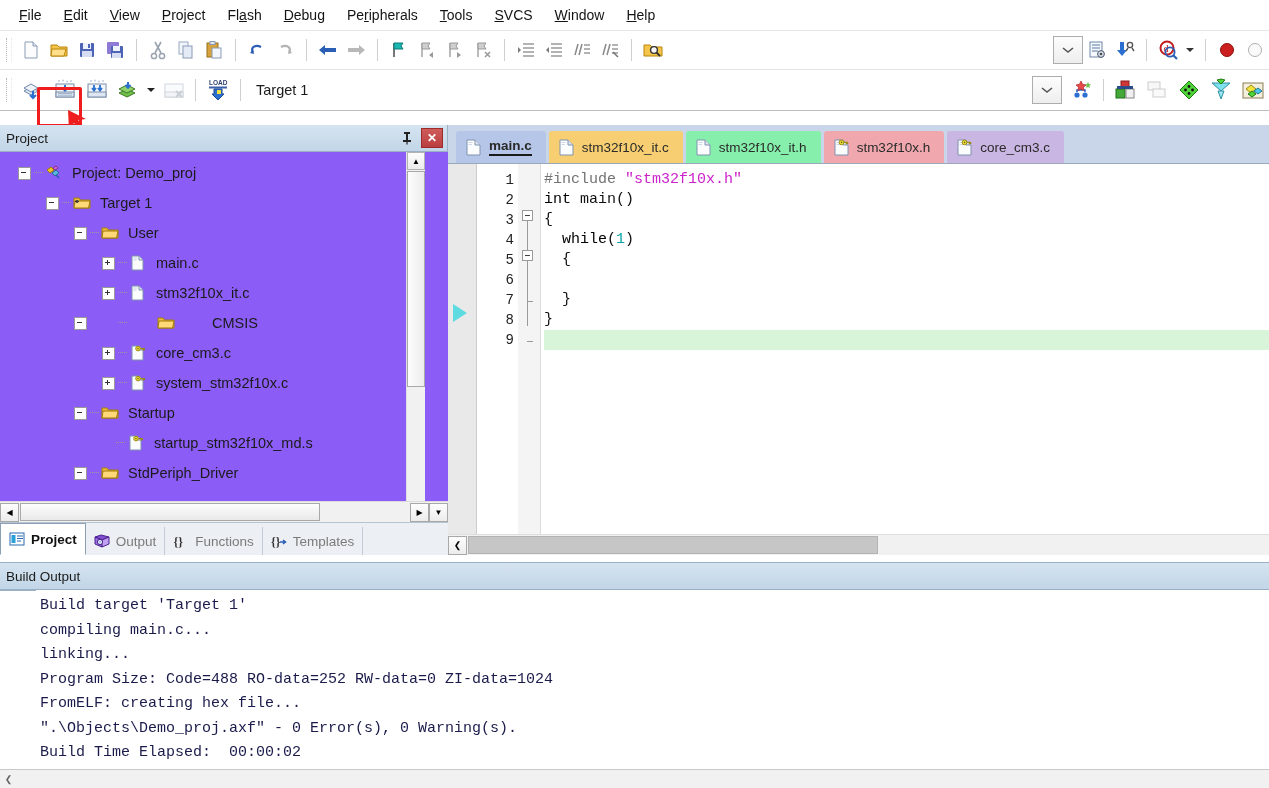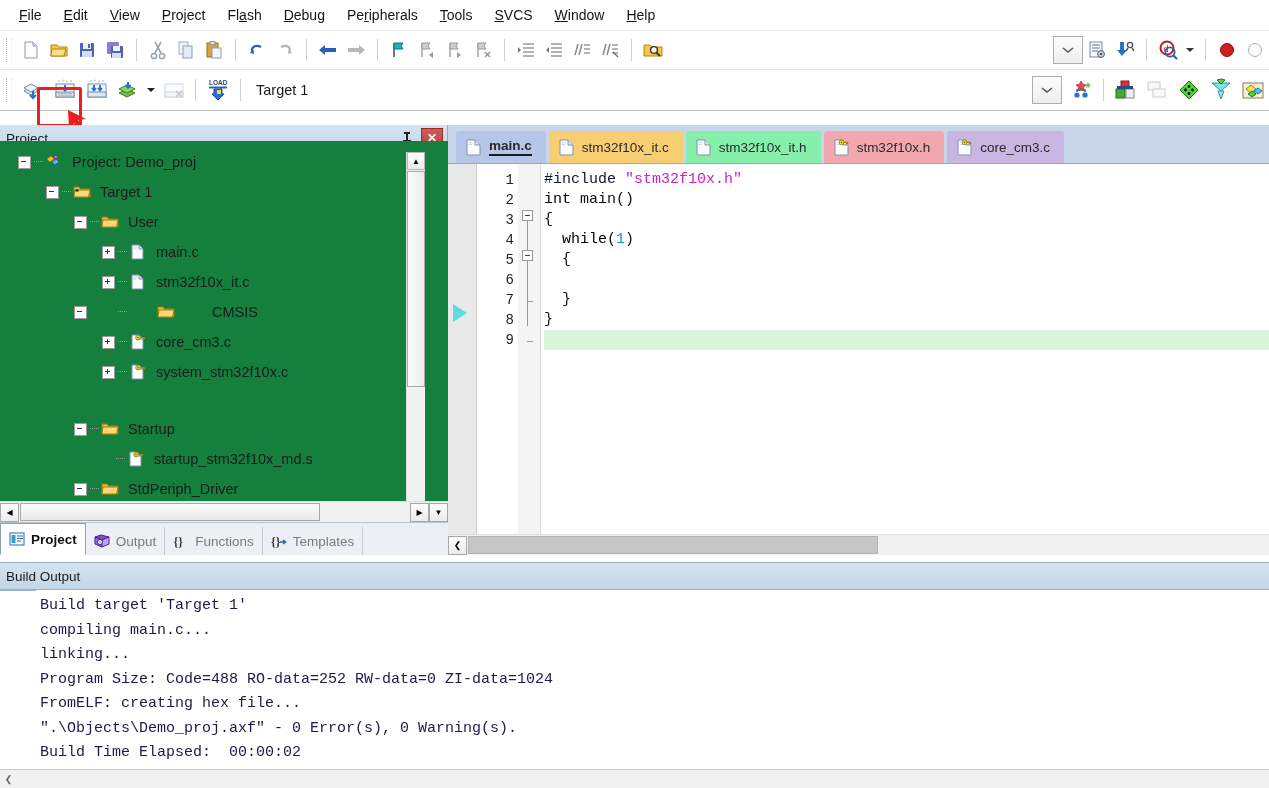--- a/index.html
+++ b/index.html
@@ -77,22 +77,22 @@
     border-bottom:1px solid #9ab0c4;
   }
   .proj-title-text{font-size:13.5px;color:#1b1b1b;flex:1;}
   .pin-btn{width:22px;height:20px;display:flex;align-items:center;justify-content:center;}
   .close-btn{
     width:20px;height:18px;background:linear-gradient(#cf5b5b,#bb3f3f);
     border:1px solid #9c2c2c;color:#fff;font-size:12px;font-weight:bold;
     display:flex;align-items:center;justify-content:center;margin-left:3px;
   }
   .tree-area{
-    position:absolute;left:0;top:16px;width:448px;height:370px;
-    background:#15803d;overflow:hidden;
+    position:absolute;left:0;top:27px;width:448px;height:370px;
+    background:#8b5cf6;overflow:hidden;
   }
   .tree{padding:6px 0 0 6px;}
   .trow{display:flex;align-items:center;height:30px;font-size:14.5px;color:#1b1b1b;white-space:nowrap;}
   .tog{
     width:11px;height:11px;border:1px solid #9a9a9a;background:#fff;
     font-size:9px;line-height:9px;text-align:center;color:#3b3b3b;
     display:inline-block;flex:none;font-family:"Liberation Sans",sans-serif;
     margin-right:3px;position:relative;
   }
   .tog::before{
@@ -189,21 +189,21 @@
   .fold-box::before{content:"";position:absolute;left:2px;top:4px;width:5px;height:1px;background:#444;}
   .fold-line{position:absolute;left:9px;width:1px;background:#9a9a9a;}
   .fold-tick{position:absolute;left:9px;width:6px;height:1px;background:#9a9a9a;}
   .codetext{
     position:absolute;left:96px;top:0;right:0;bottom:20px;
     font-family:"Liberation Mono",monospace;font-size:15px;
     padding-top:6px;box-sizing:border-box;white-space:pre;overflow:hidden;
   }
   .cline{height:20px;line-height:20px;}
   .cline.hl{background:#d9f5d9;}
-  .k-pre{color:#0f172a;}
+  .k-pre{color:#737373;}
   .k-str{color:#cc22cc;}
   .k-kw{color:#000000;}
   .k-num{color:#0aa3a3;}
   .k-txt{color:#111;}
 
   .eh-scroll{
     position:absolute;left:0;bottom:0;right:0;height:20px;background:#f1f1f1;
     display:flex;align-items:center;border-top:1px solid #dedede;
   }
   .eh-left{width:19px;height:19px;display:flex;align-items:center;justify-content:center;
@@ -685,21 +685,21 @@
                 <svg width="18" height="16" viewBox="0 0 18 16">
                   <path d="M3 1h7l4 4v10H3z" fill="#fbfcfe" stroke="#7f93ae"></path>
                   <path d="M10 1v4h4" fill="#dce5f1" stroke="#7f93ae"></path>
                   <circle cx="9" cy="3.6" r="2.3" fill="#f2e23d" stroke="#9a8a16"></circle>
                   <circle cx="9" cy="3.6" r="0.8" fill="#6b6109"></circle>
                   <path d="M11.2 3.6h4.2M14 3.6v2M15.4 3.6v1.6" stroke="#9a8a16" stroke-width="1.3"></path>
                 </svg>
               </span>
               <span class="tlabel">system_stm32f10x.c</span>
             </div>
-            <div class="trow" style="padding-left: 68px; margin-top: 27px;">
+            <div class="trow" style="padding-left: 68px;">
               <span class="tog"></span>
               <span class="dots"></span>
               <span class="ico">
                 <svg width="18" height="16" viewBox="0 0 18 16">
                   <path d="M1 3h5l1.5 2H17v8H1z" fill="#f0bb3e" stroke="#a07d0a"></path>
                   <path d="M2 6h15l-1.5 7H1z" fill="#ffd878" stroke="#a07d0a"></path>
                 </svg>
               </span>
               <span class="tlabel">Startup</span>
             </div>

